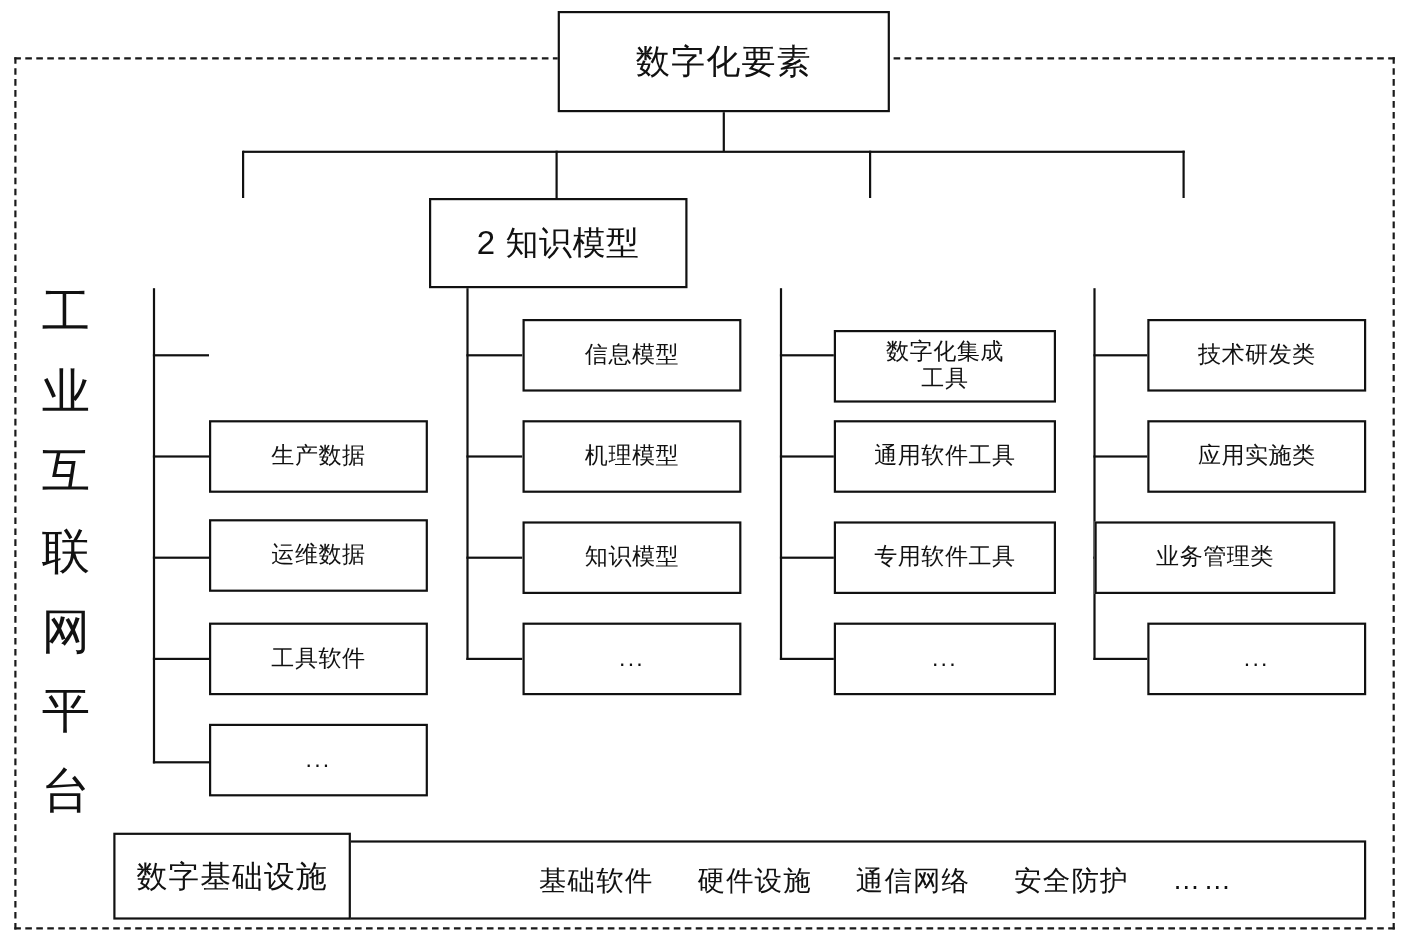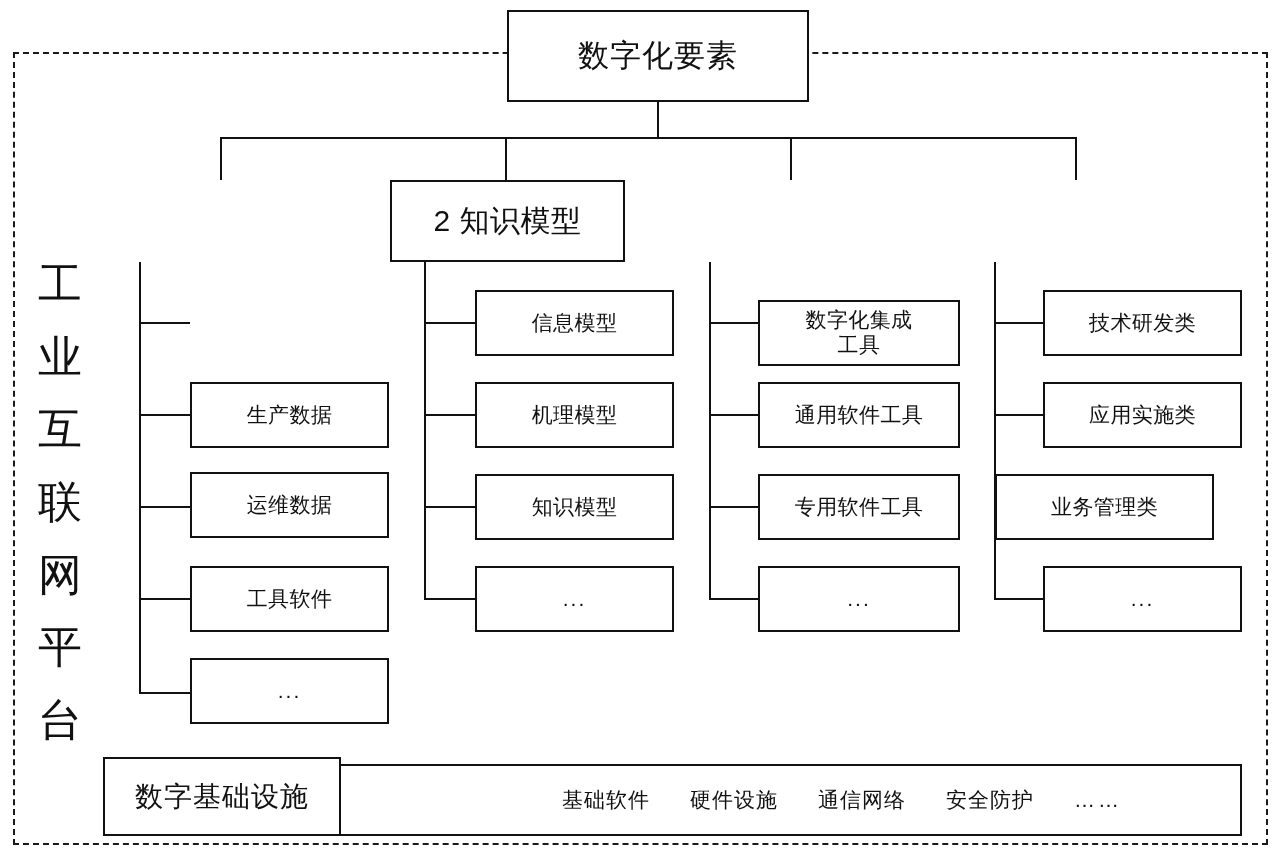--- a/index.html
+++ b/index.html
@@ -106,32 +106,32 @@
     background: #ffffff;
     display: flex;
     align-items: center;
     justify-content: flex-end;
     padding-right: 118px;
   }
   .infra-items {
     display: flex;
     align-items: center;
     gap: 40px;
-    font-size: 21px;
+    font-size: 25px;
     letter-spacing: 1px;
     color: #111111;
   }
   .infra-items .dots {
     letter-spacing: 3px;
   }
   .infra-label {
     position: absolute;
     left: 103px;
     top: 757px;
-    width: 238px;
+    width: 216px;
     height: 79px;
     box-sizing: border-box;
     border: 2.5px solid #111111;
     background: #ffffff;
     display: flex;
     align-items: center;
     justify-content: center;
     font-size: 28px;
     letter-spacing: 1px;
     color: #111111;

